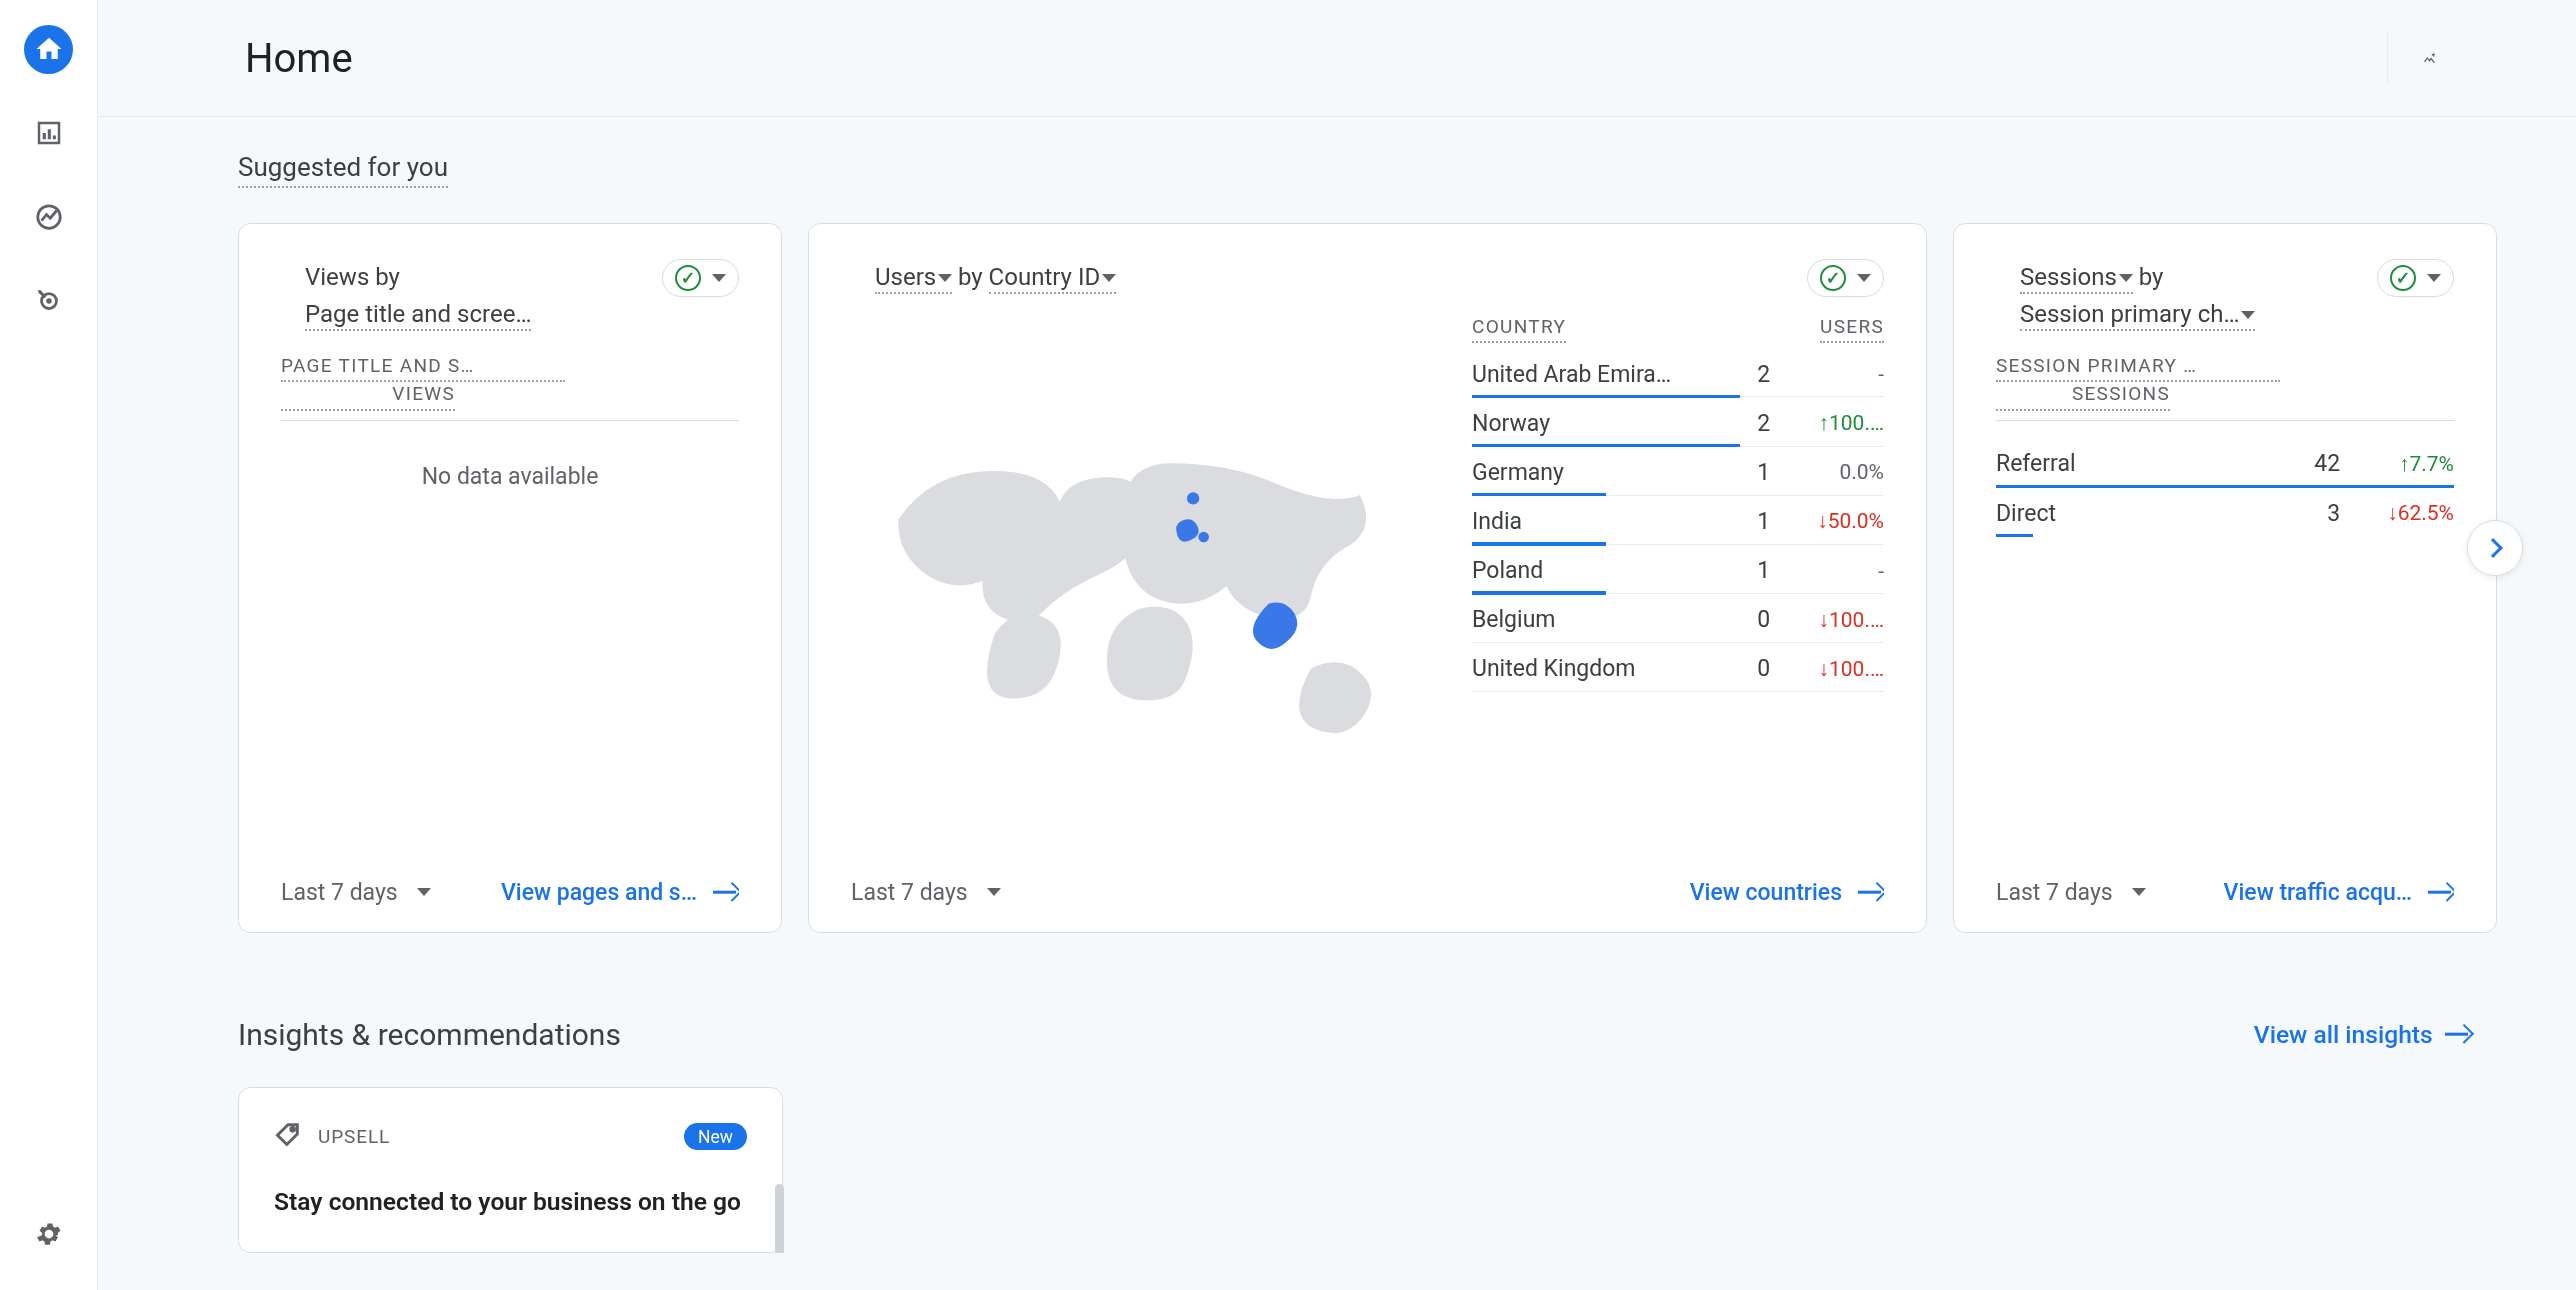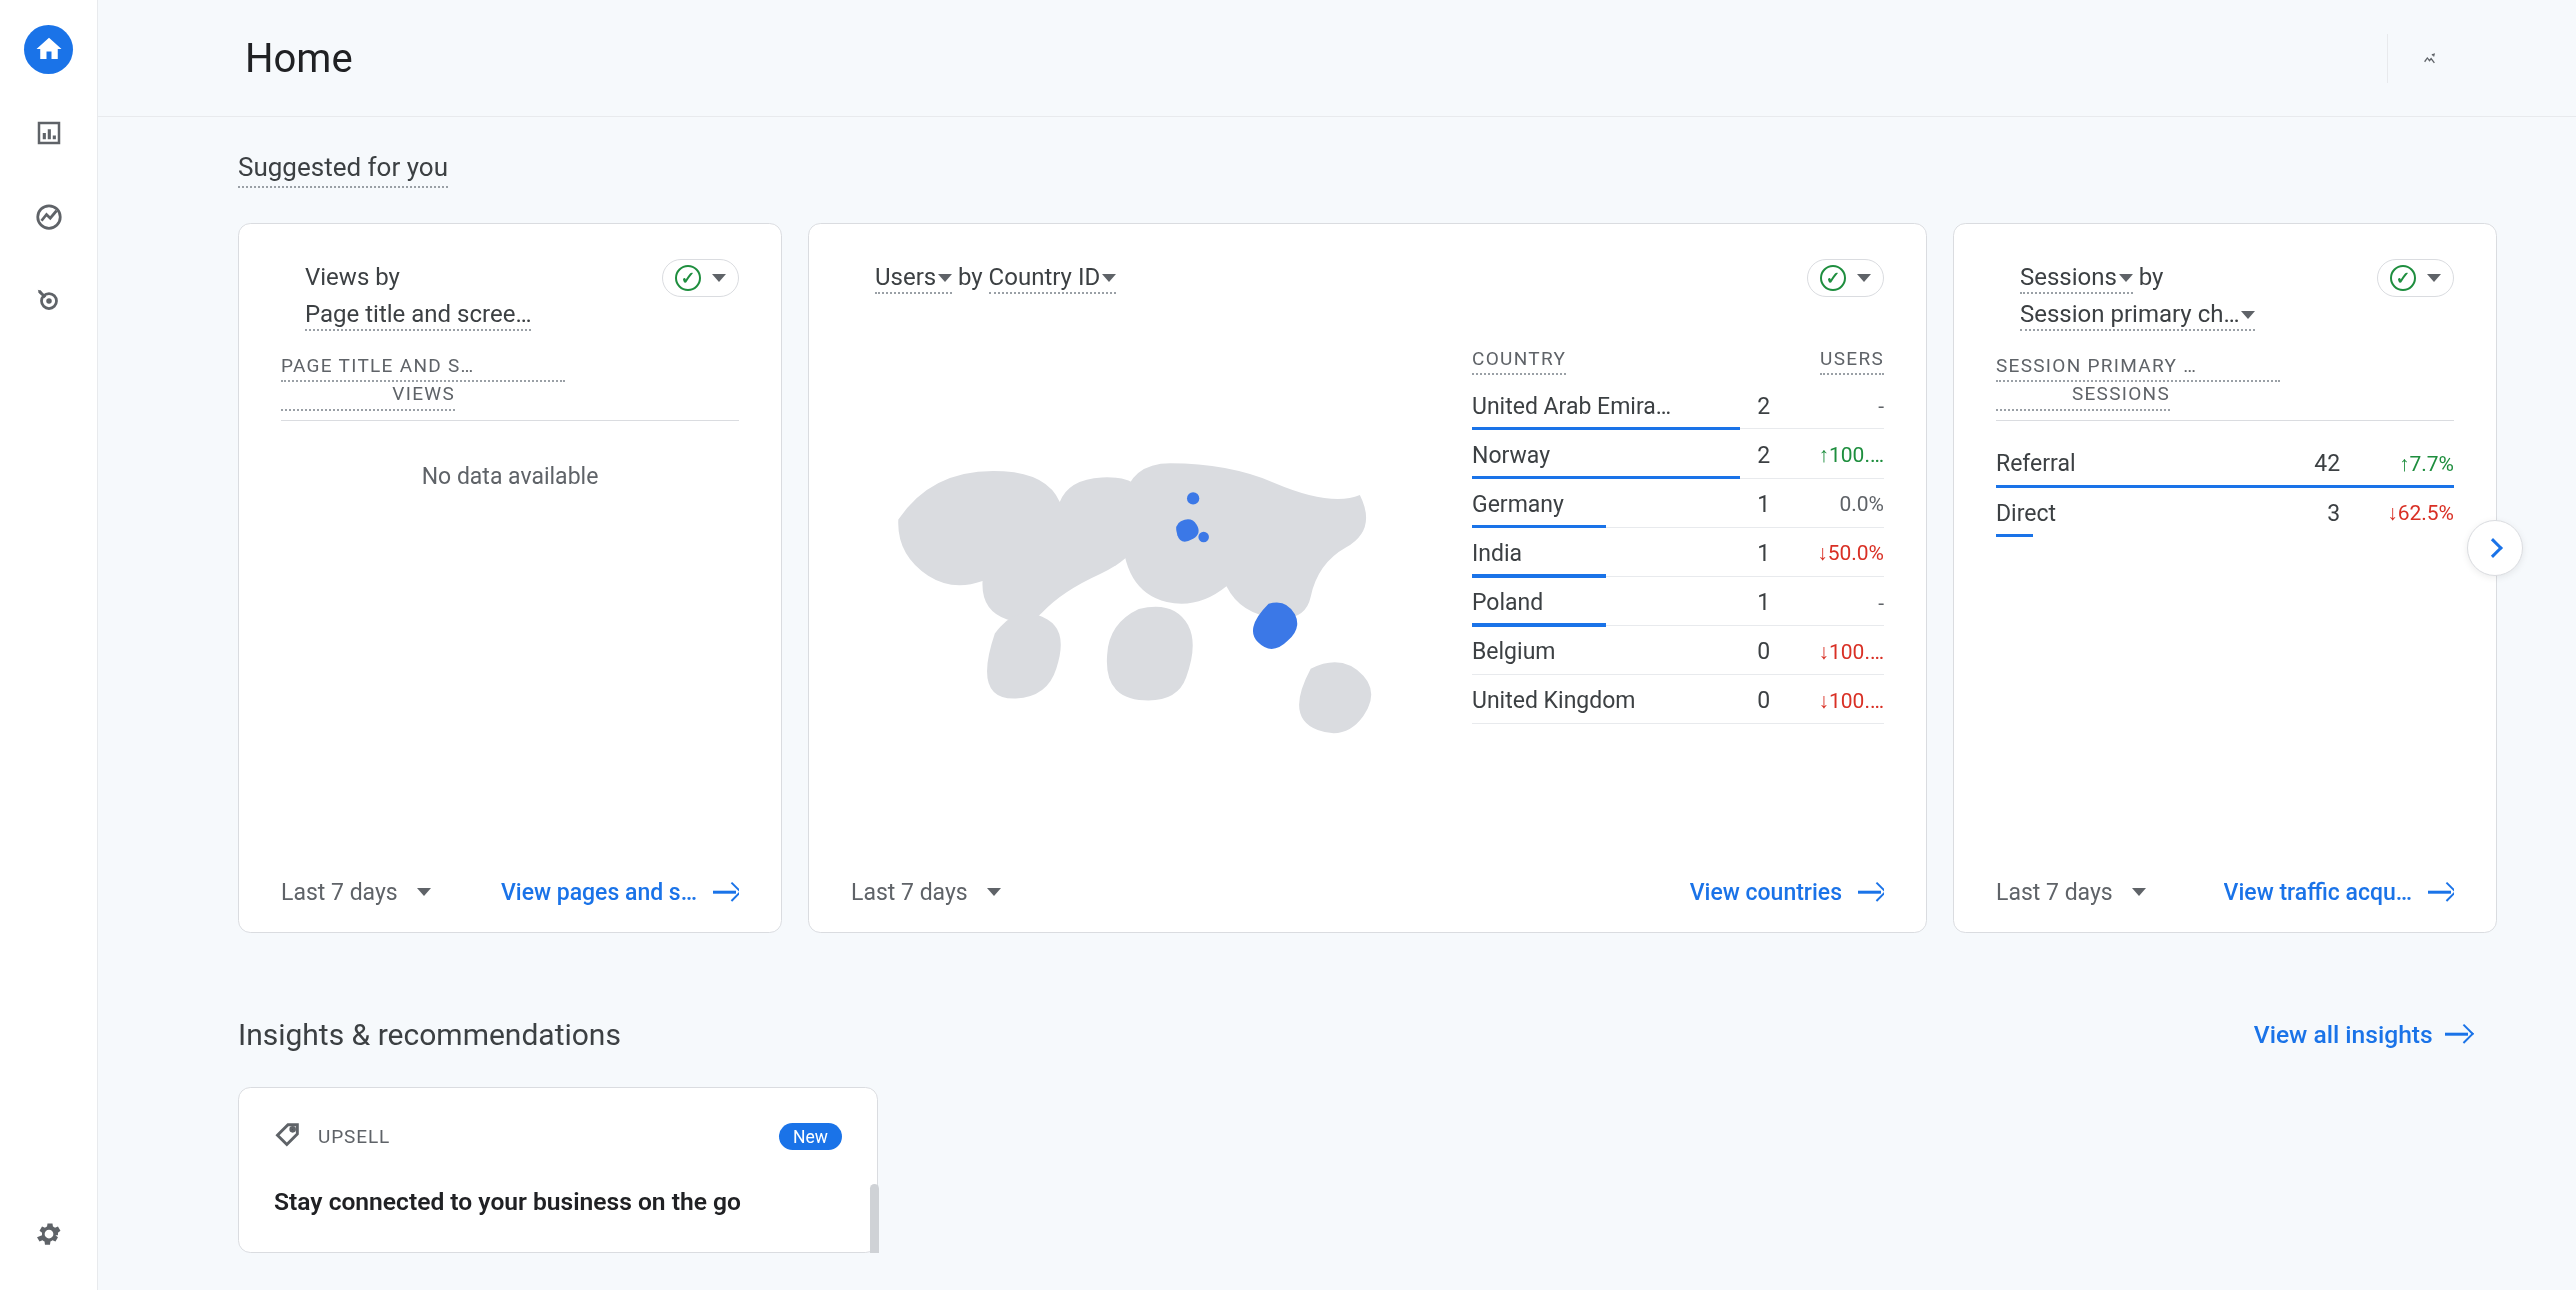--- a/index.html
+++ b/index.html
@@ -87,21 +87,21 @@
   .card {
     background: #fff;
     border: 1.8px solid #dadce0;
     border-radius: 12.3px;
     padding: 35px 42px 26px 42px;
     display: flex;
     flex-direction: column;
     min-height: 710px;
   }
   .card-small { flex: 0 0 544px; }
-  .card-large { flex: 0 0 1119px; gap: 32px; }
+  .card-large { flex: 0 0 1119px; }
   .card-small2 { flex: 0 0 544px; }
 
   .card-header {
     display: flex;
     align-items: flex-start;
     gap: 14px;
   }
   .card-title-wrap { flex: 1; min-width: 0; margin-left: 24px; }
   .card-title {
     font-size: 24px;
@@ -324,21 +324,21 @@
     color: #1a73e8;
     display: flex;
     align-items: center;
     gap: 12.3px;
     font-size: 24.6px;
     cursor: pointer;
     font-weight: 500;
   }
 
   .upsell-card {
-    width: 640px;
+    width: 545px;
     border: 1.8px solid #dadce0;
     border-radius: 12.3px;
     background: #fff;
     padding: 32px 35px;
     position: relative;
   }
   .upsell-scroll {
     position: absolute;
     right: -1.8px; top: 96px;
     width: 8.8px; height: 88px;

